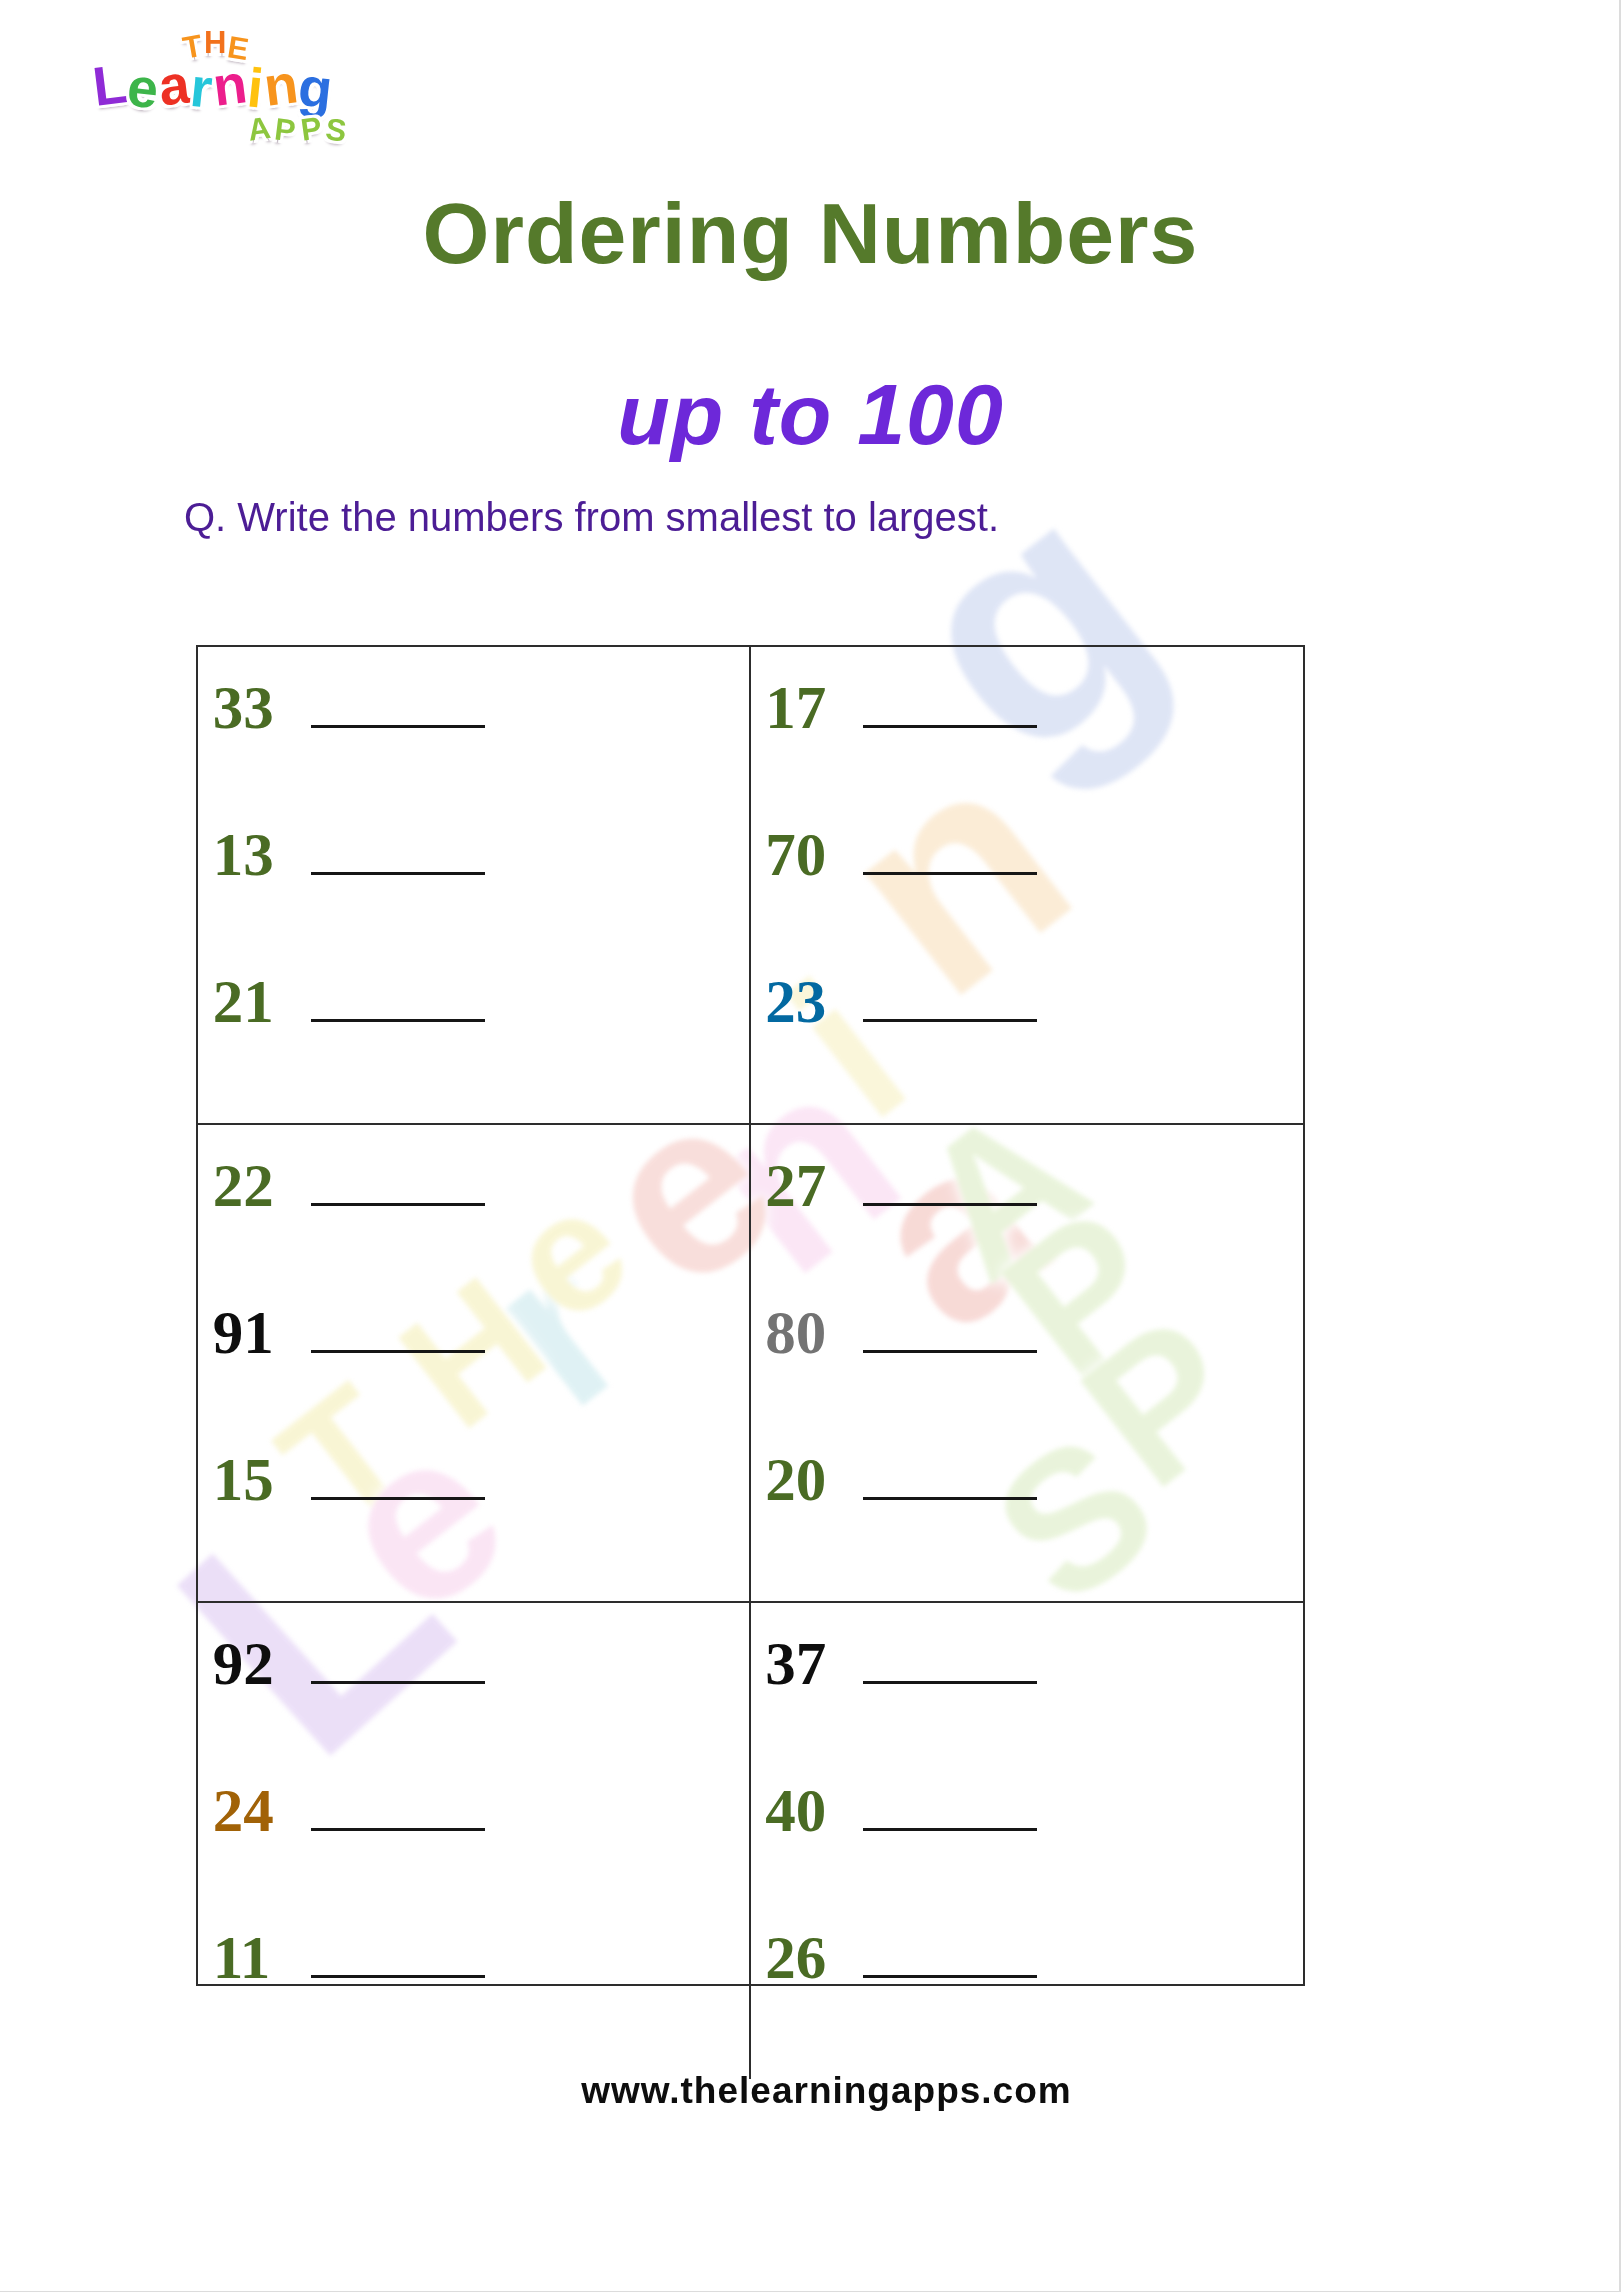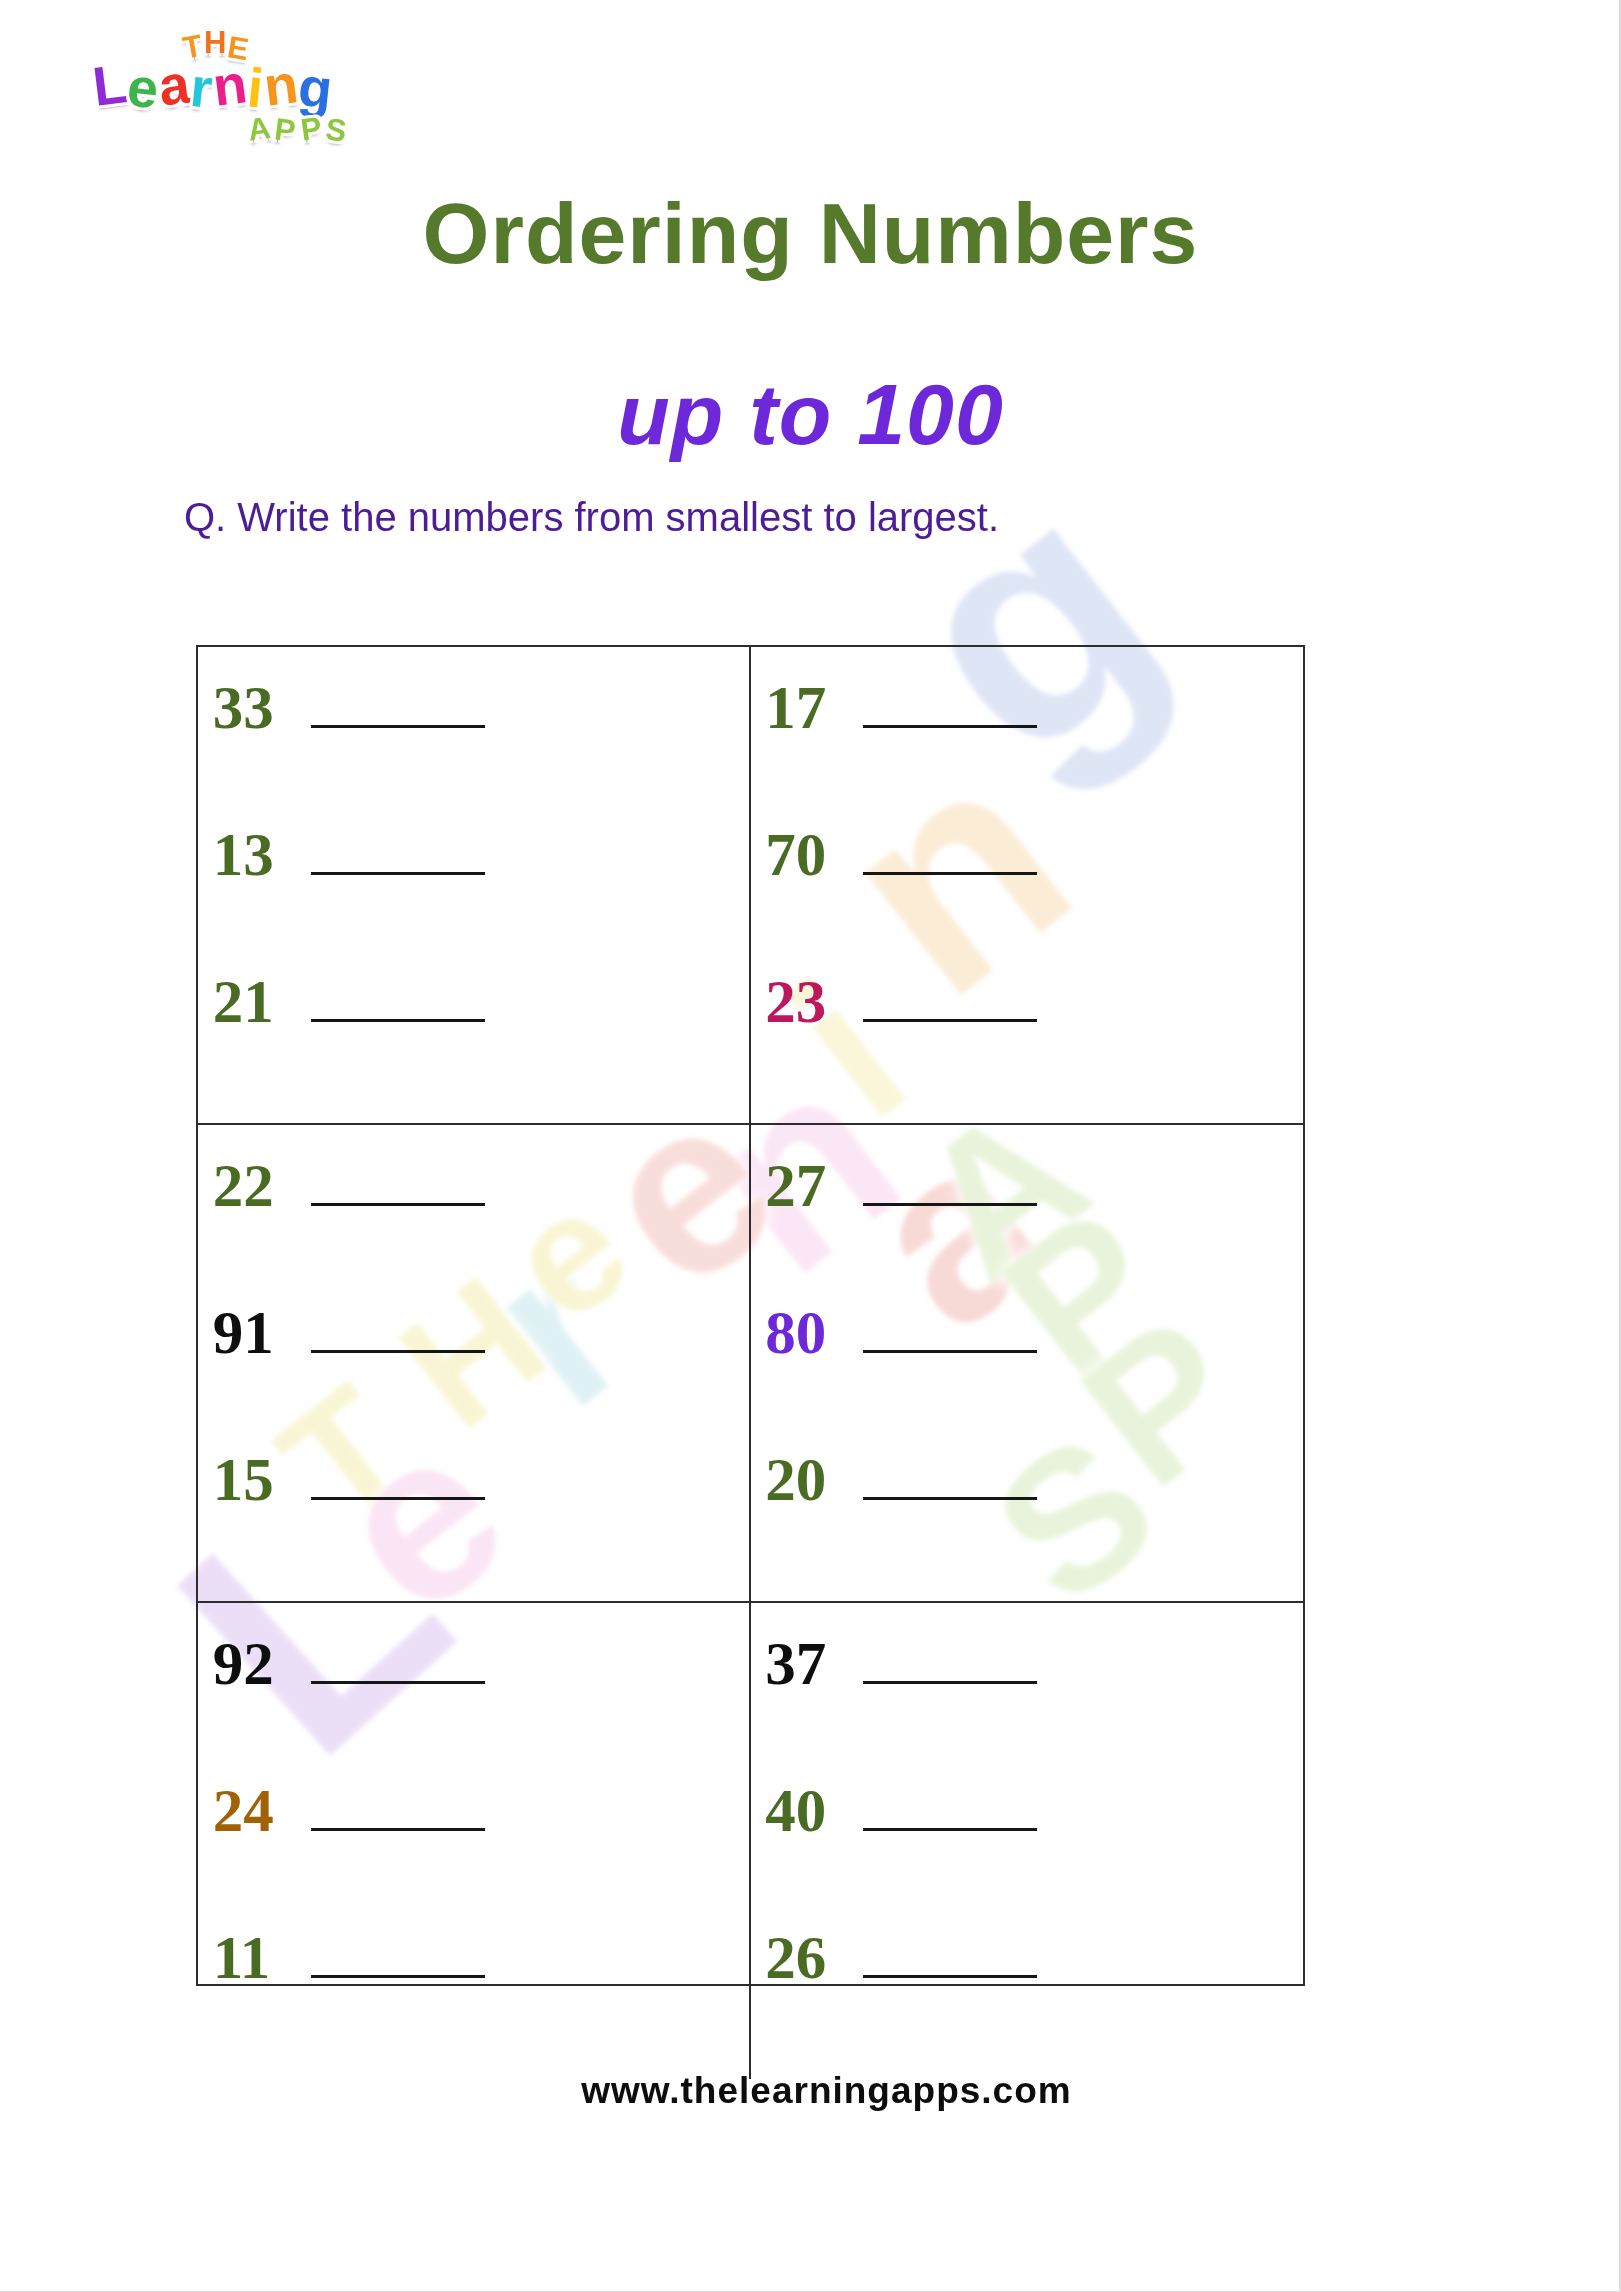--- a/index.html
+++ b/index.html
@@ -137,21 +137,21 @@
     <div class="cell">
       <div class="num-row">
         <span class="num" style="color: rgb(74, 107, 36);">17</span>
         <span class="blank"></span>
       </div>
       <div class="num-row">
         <span class="num" style="color: rgb(74, 107, 36);">70</span>
         <span class="blank"></span>
       </div>
       <div class="num-row">
-        <span class="num" style="color: #be185d;">23</span>
+        <span class="num" style="color: #0369a1;">23</span>
         <span class="blank"></span>
       </div>
     </div>
 
     <div class="cell">
       <div class="num-row">
         <span class="num" style="color: rgb(74, 107, 36);">22</span>
         <span class="blank"></span>
       </div>
       <div class="num-row">
@@ -163,21 +163,21 @@
         <span class="blank"></span>
       </div>
     </div>
 
     <div class="cell">
       <div class="num-row">
         <span class="num" style="color: rgb(74, 107, 36);">27</span>
         <span class="blank"></span>
       </div>
       <div class="num-row">
-        <span class="num" style="color: #6d28d9;">80</span>
+        <span class="num" style="color: #737373;">80</span>
         <span class="blank"></span>
       </div>
       <div class="num-row">
         <span class="num" style="color: rgb(74, 107, 36);">20</span>
         <span class="blank"></span>
       </div>
     </div>
 
     <div class="cell">
       <div class="num-row">

